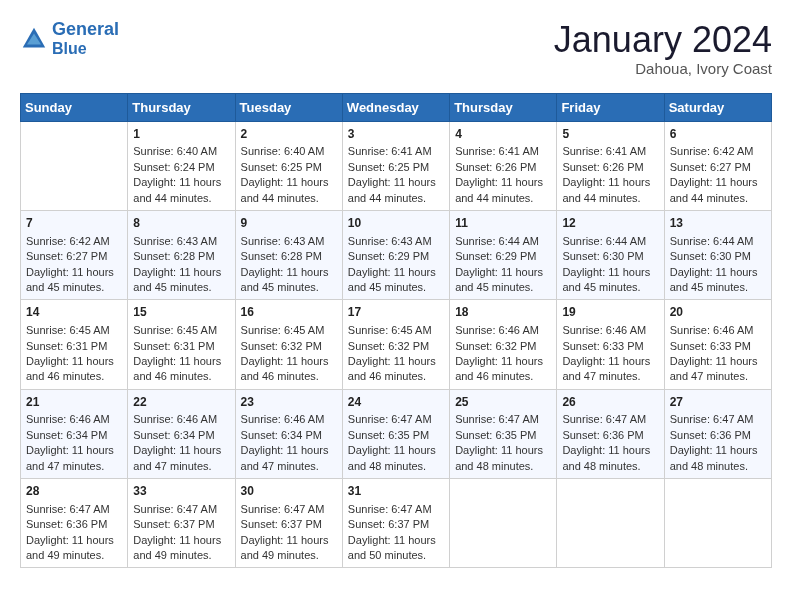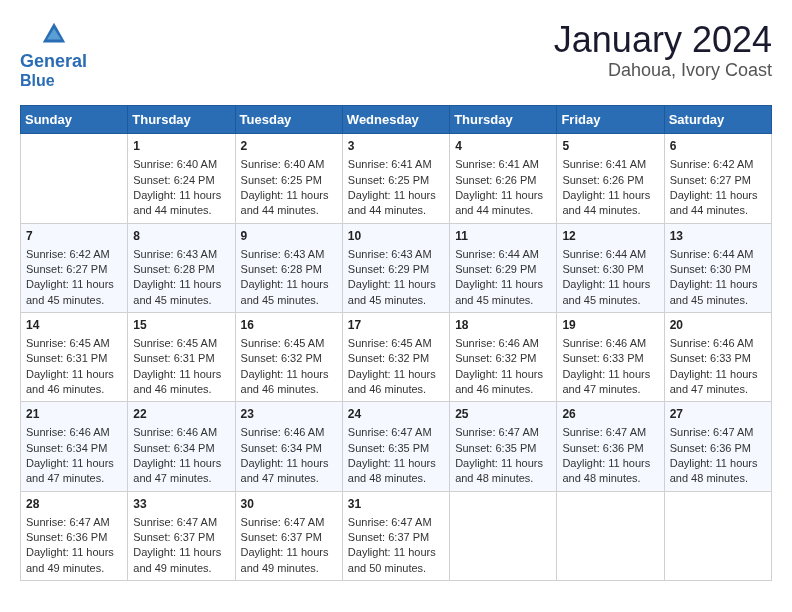--- a/index.html
+++ b/index.html
@@ -13,21 +13,20 @@
     .header {
       display: flex;
       justify-content: space-between;
       align-items: flex-start;
       margin-bottom: 16px;
     }
     .logo {
       display: flex;
       align-items: center;
       gap: 4px;
-      flex-direction: column;
     }
     .logo-text {
       font-size: 18px;
       font-weight: bold;
       color: #1a1a2e;
       line-height: 1.1;
     }
     .logo-text span {
       color: #2a6db5;
     }
@@ -39,21 +38,21 @@
       text-align: right;
     }
     .month-title {
       font-size: 36px;
       font-weight: normal;
       color: #1a1a2e;
       line-height: 1.1;
       margin-left: 40px;
     }
     .location {
-      font-size: 18px;
+      font-size: 15px;
       color: #555;
     }
     .calendar-table {
       width: 100%;
       border-collapse: collapse;
       font-size: 11px;
       padding-left: 44px;
     }
     .calendar-table thead th {
       background-color: #2a6db5;

